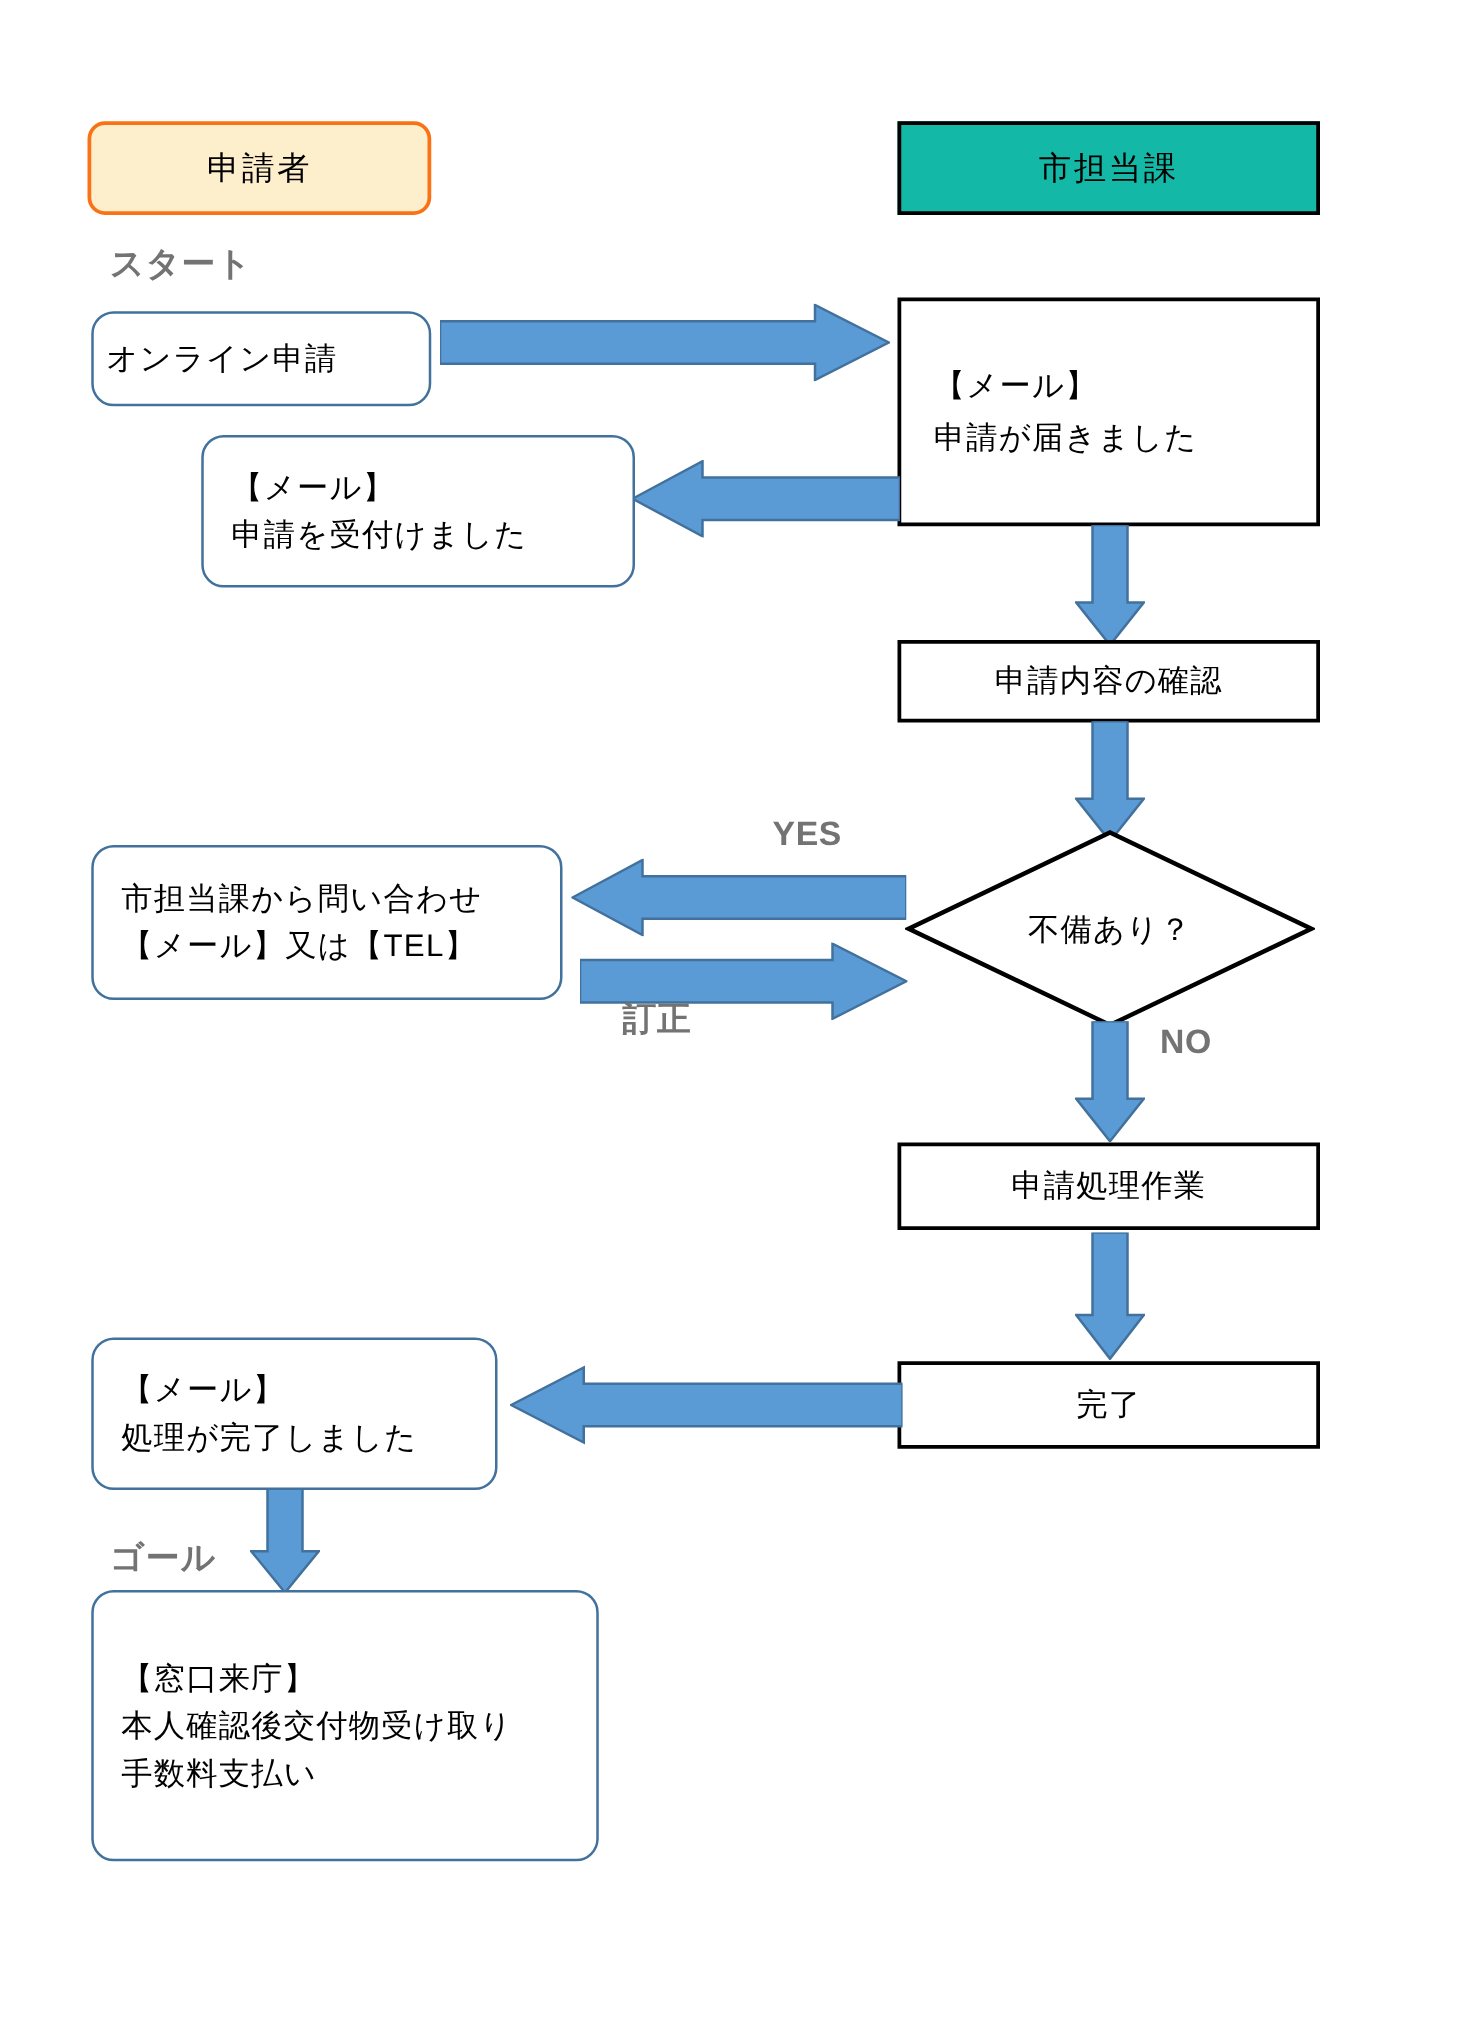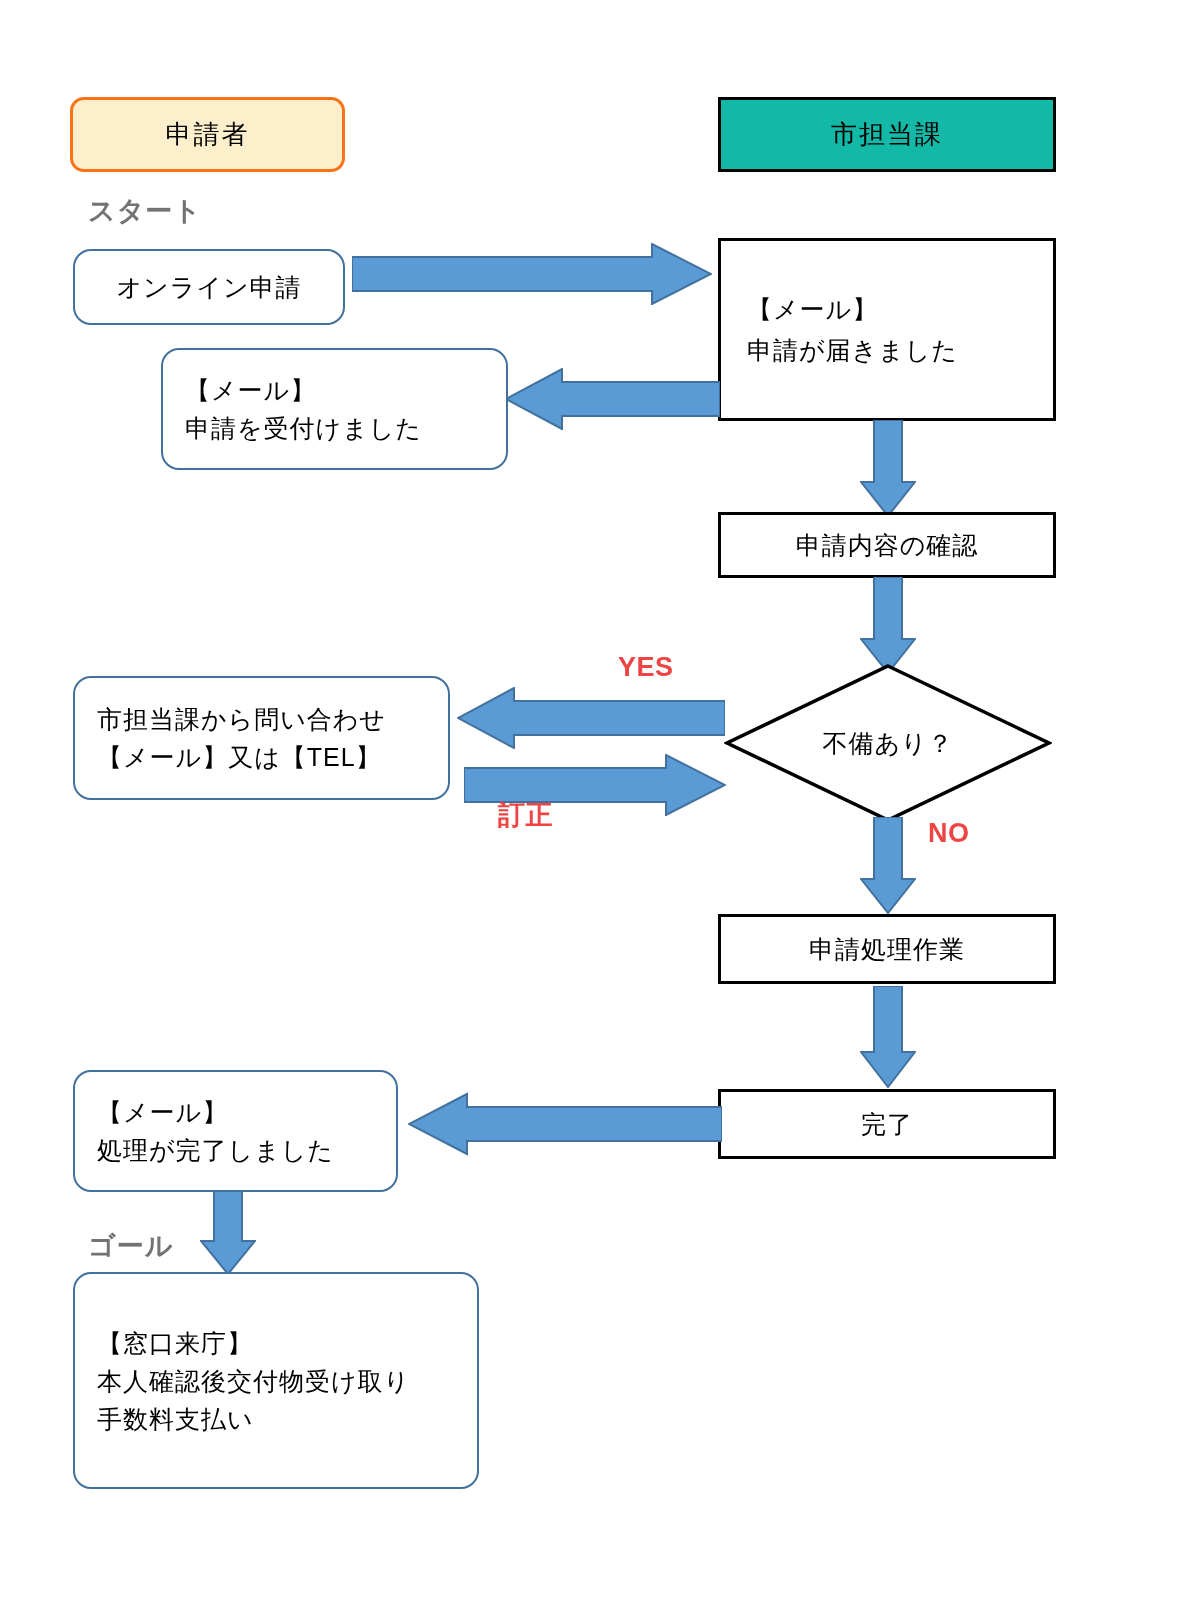--- a/index.html
+++ b/index.html
@@ -56,21 +56,21 @@
     border: 2.5px solid #41719C;
     border-radius: 18px;
     padding: 0 22px;
   }
   .rbox .line {
     font-size: 25px;
     line-height: 1.52;
     letter-spacing: 1px;
   }
   .rbox.center {
-    align-items: center;
+    align-items: flex-start;
     padding: 0 10px;
   }
 
   
   .sbox {
     border: 3px solid #000000;
     padding: 0 26px;
   }
   .sbox .line {
     font-size: 25px;
@@ -108,21 +108,21 @@
     position: absolute;
     white-space: nowrap;
   }
   .label-red {
     color: #737373;
     font-weight: bold;
     font-size: 27px;
     letter-spacing: 1px;
   }
   .label-black {
-    color: #ef4444;
+    color: #737373;
     font-weight: bold;
     font-size: 27px;
     letter-spacing: 0.5px;
   }
 </style>
 </head>
 <body>
 
 <div id="canvas">
 

